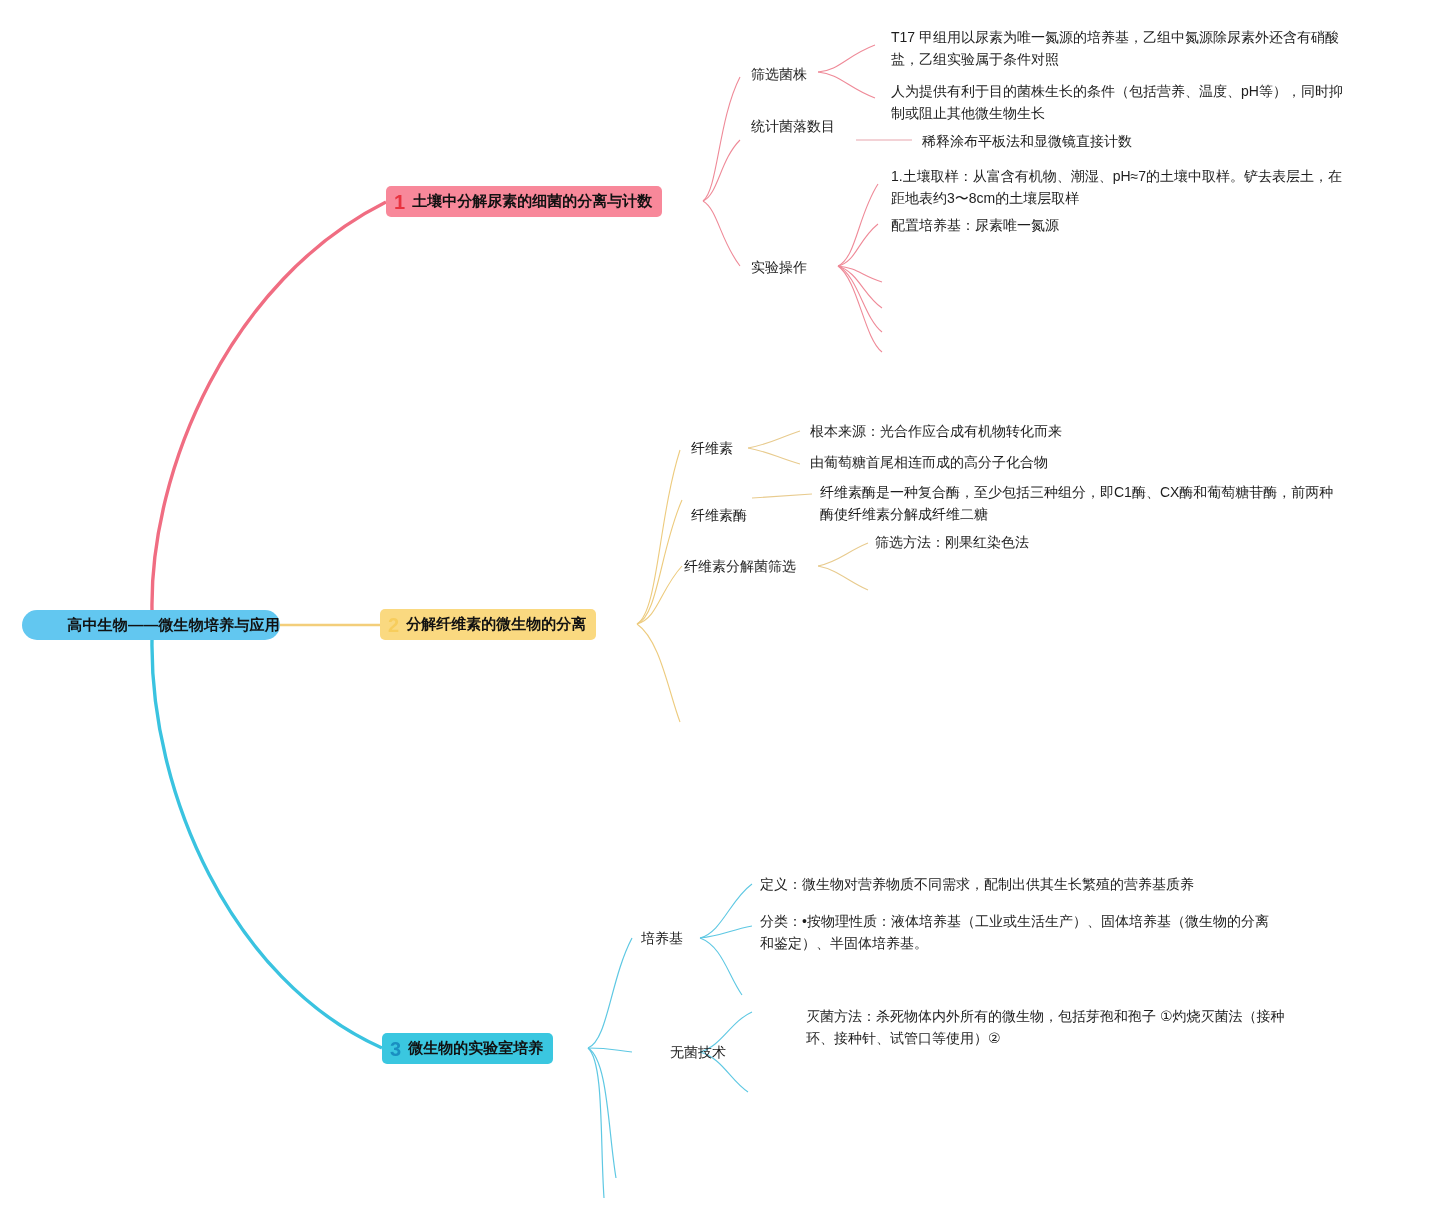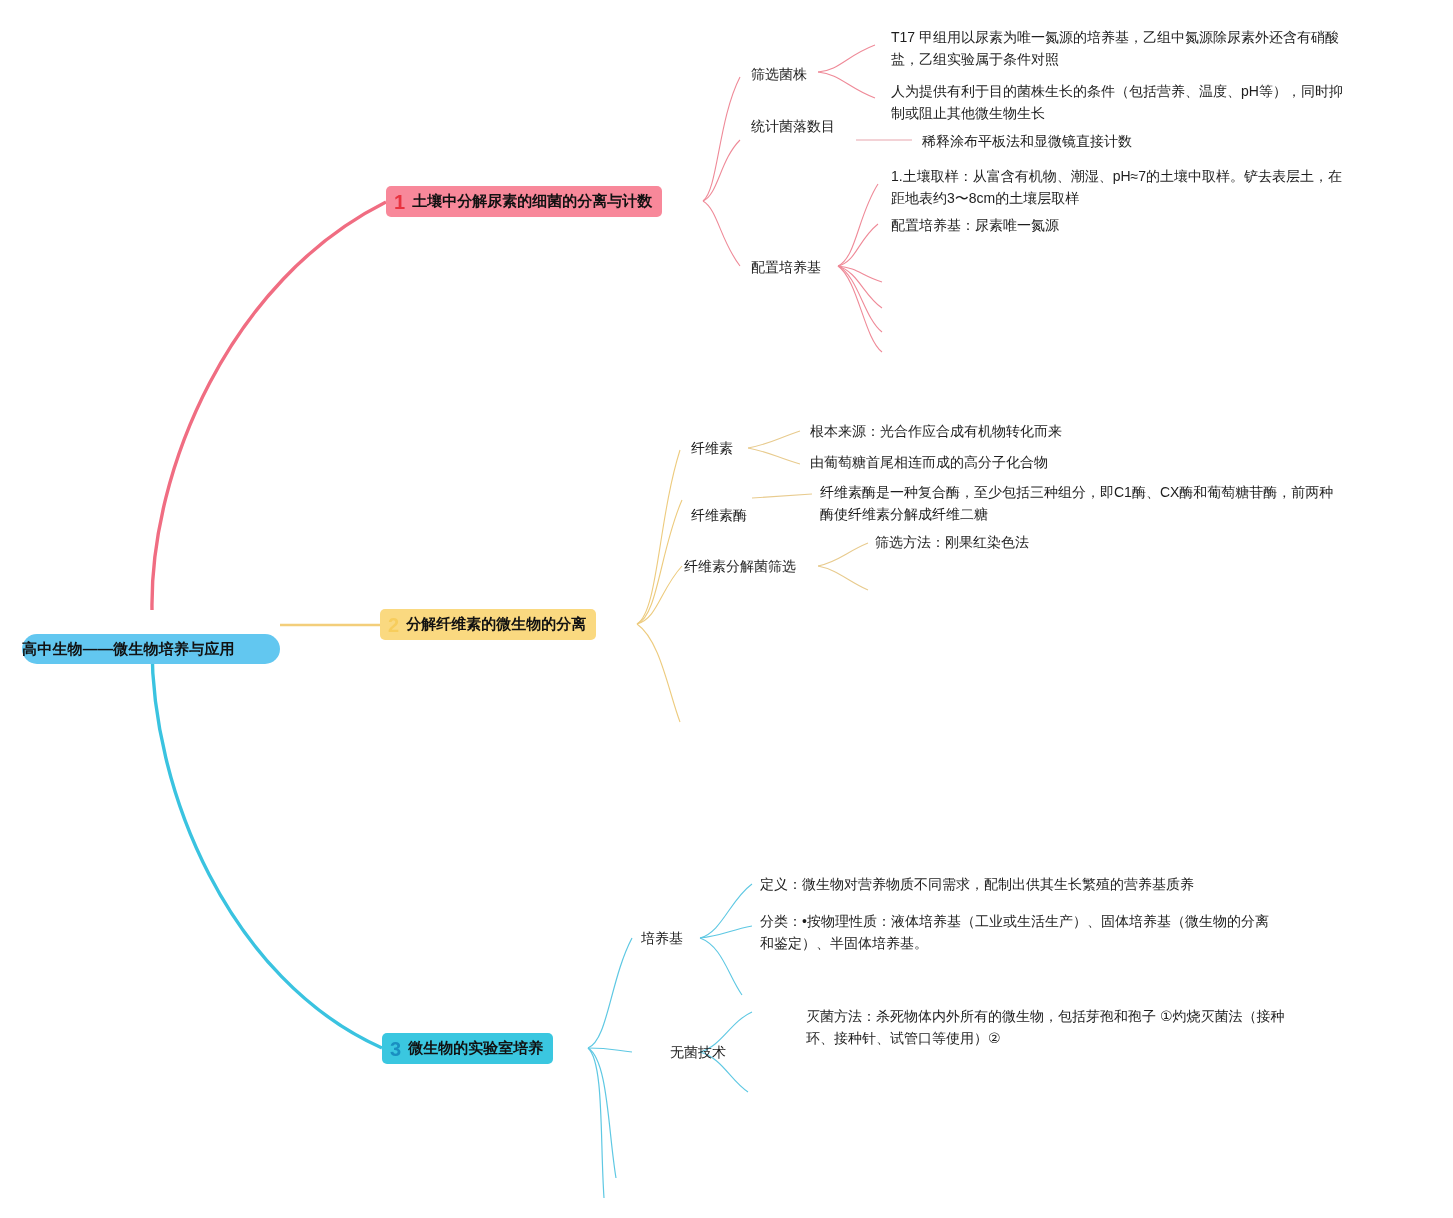--- a/index.html
+++ b/index.html
@@ -6,23 +6,23 @@
   body{
     width:1453px;height:1218px;position:relative;overflow:hidden;
     font-family:"Liberation Sans","DejaVu Sans",sans-serif;
     color:#222;
   }
   #svg-links{position:absolute;left:0;top:0;width:1453px;height:1218px;pointer-events:none;}
   .node{position:absolute;box-sizing:border-box;}
 
   
   .root{
-    left:22px;top:634px;width:258px;height:30px;
+    left:22px;top:610px;width:258px;height:30px;
     background:#62c7f0;border-radius:15px;
-    display:flex;align-items:center;justify-content:flex-start;
+    display:flex;align-items:center;justify-content:flex-end;
   }
   .root .label{font-size:15px;font-weight:bold;color:#111;letter-spacing:0.2px;white-space:nowrap;}
 
   
   .topic{
     position:absolute;height:31px;border-radius:5px;
     display:flex;align-items:center;padding:0 10px 0 8px;box-sizing:border-box;
   }
   .topic .num{font-size:20px;font-weight:bold;margin-right:7px;line-height:1;}
   .topic .label{font-size:15px;font-weight:bold;color:#111;white-space:nowrap;}
@@ -122,21 +122,21 @@
   <span class="num">2</span>
   <span class="label">分解纤维素的微生物的分离</span>
 </div>
 <div class="topic" id="topic-3" style="background: rgb(58, 199, 224);">
   <span class="num">3</span>
   <span class="label">微生物的实验室培养</span>
 </div>
 
 <div class="tnode l2" style="left:751px;top:64px;">筛选菌株</div>
 <div class="tnode l2" style="left:751px;top:116px;">统计菌落数目</div>
-<div class="tnode l2" style="left:751px;top:257px;">配置培养基</div>
+<div class="tnode l2" style="left:751px;top:257px;">实验操作</div>
 
 <div class="tnode leaf wrap" style="left:891px;top:27px;width:452px;">T17 甲组用以尿素为唯一氮源的培养基，乙组中氮源除尿素外还含有硝酸盐，乙组实验属于条件对照</div>
 <div class="tnode leaf wrap" style="left:891px;top:81px;width:452px;">人为提供有利于目的菌株生长的条件（包括营养、温度、pH等），同时抑制或阻止其他微生物生长</div>
 <div class="tnode leaf" style="left:922px;top:131px;">稀释涂布平板法和显微镜直接计数</div>
 <div class="tnode leaf wrap" style="left:891px;top:166px;width:458px;">1.土壤取样：从富含有机物、潮湿、pH≈7的土壤中取样。铲去表层土，在距地表约3〜8cm的土壤层取样</div>
 <div class="tnode leaf" style="left:891px;top:215px;">配置培养基：尿素唯一氮源</div>
 
 <div class="tnode l2" style="left:691px;top:438px;">纤维素</div>
 <div class="tnode l2" style="left:691px;top:488px;margin-top:17px;">纤维素酶</div>
 <div class="tnode l2" style="left:684px;top:556px;">纤维素分解菌筛选</div>

